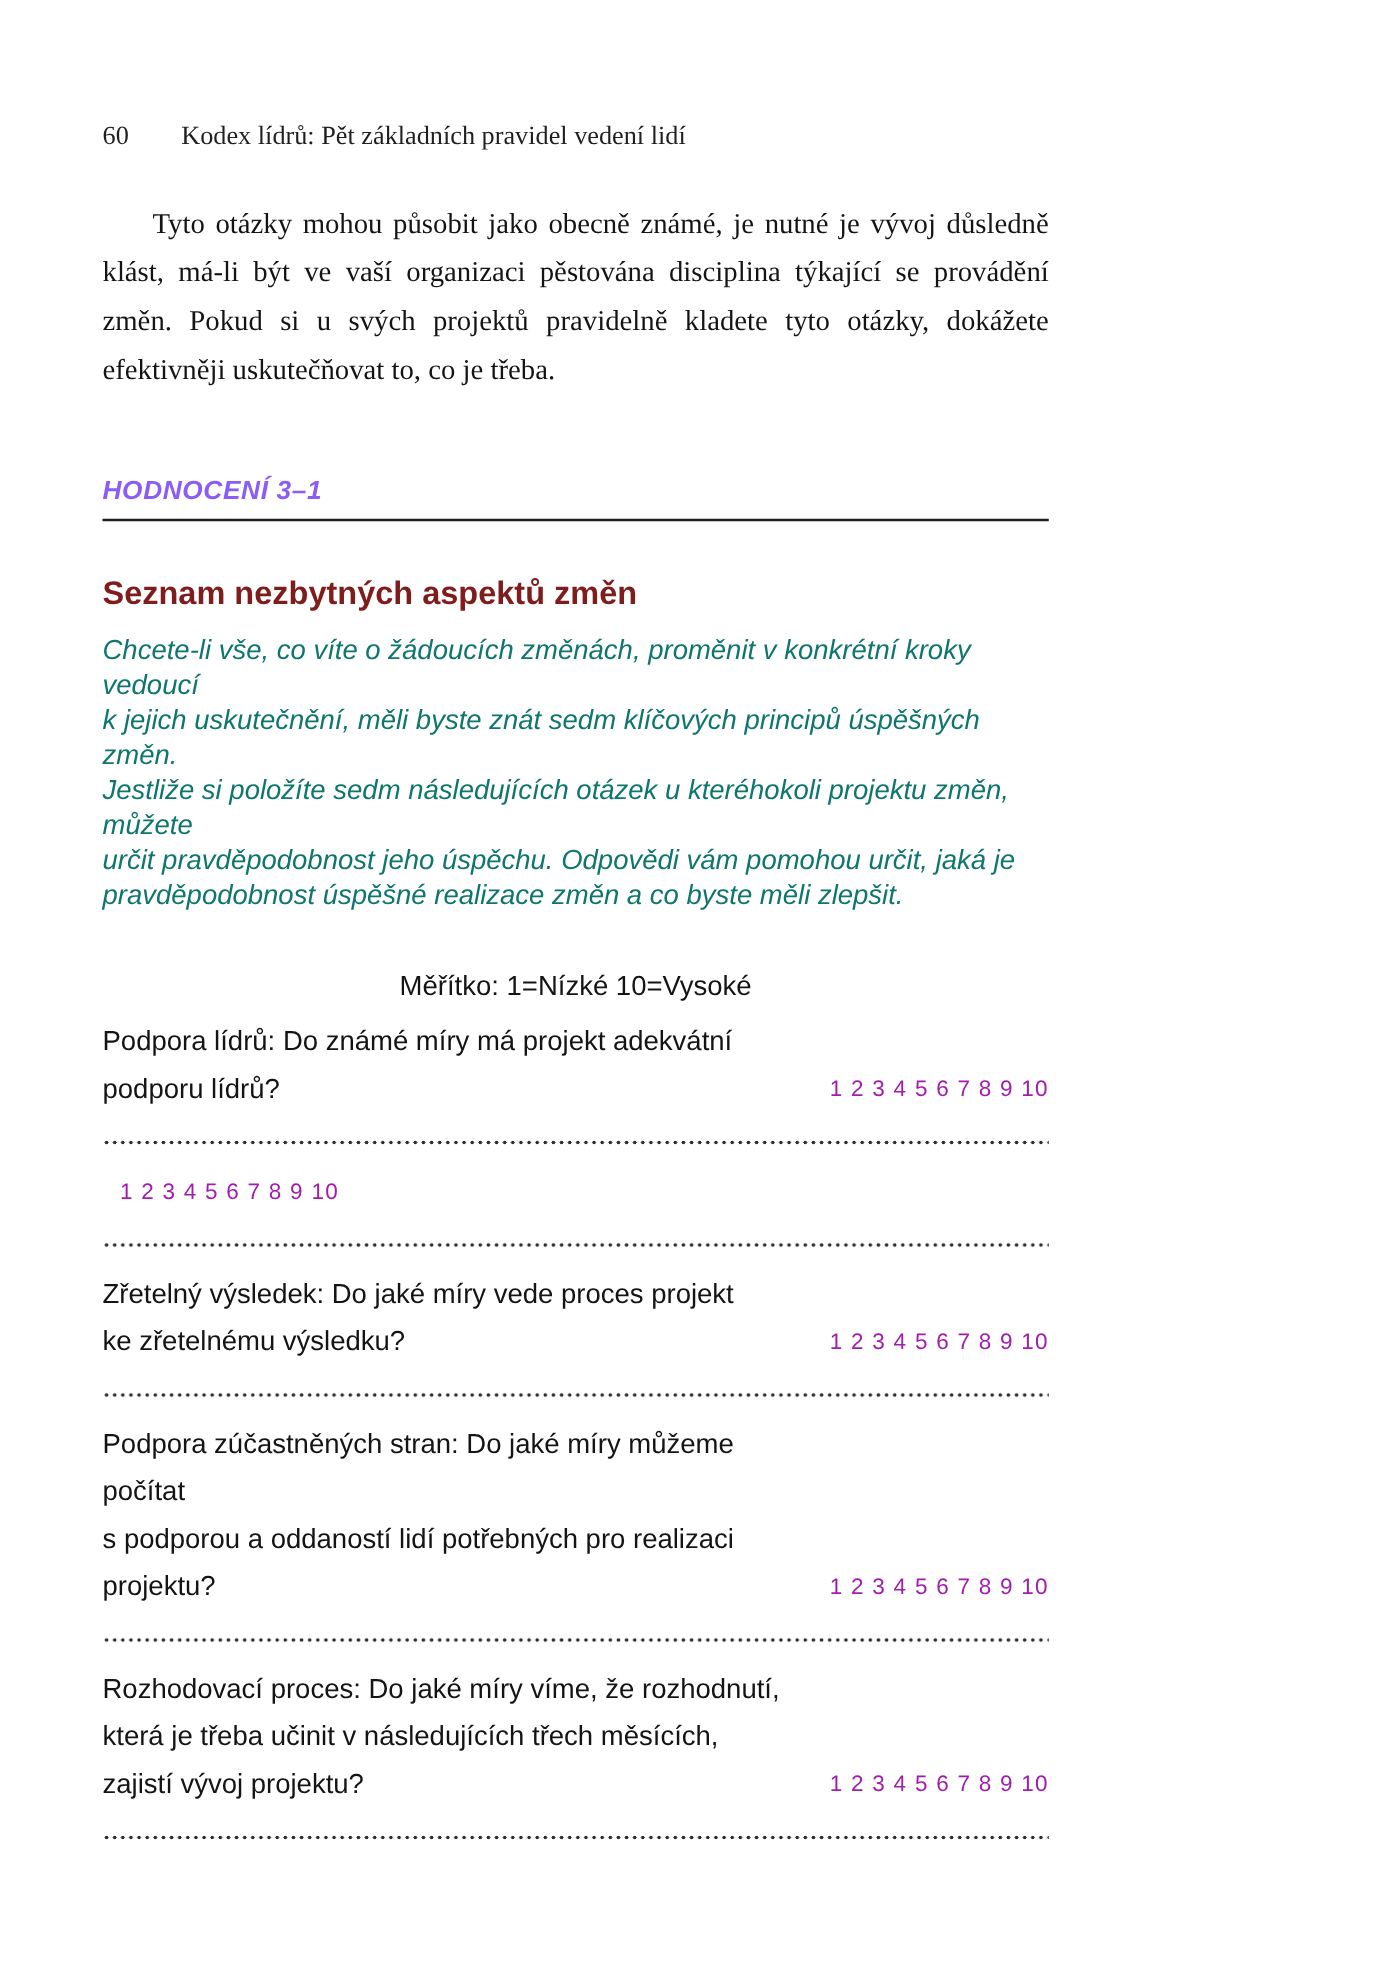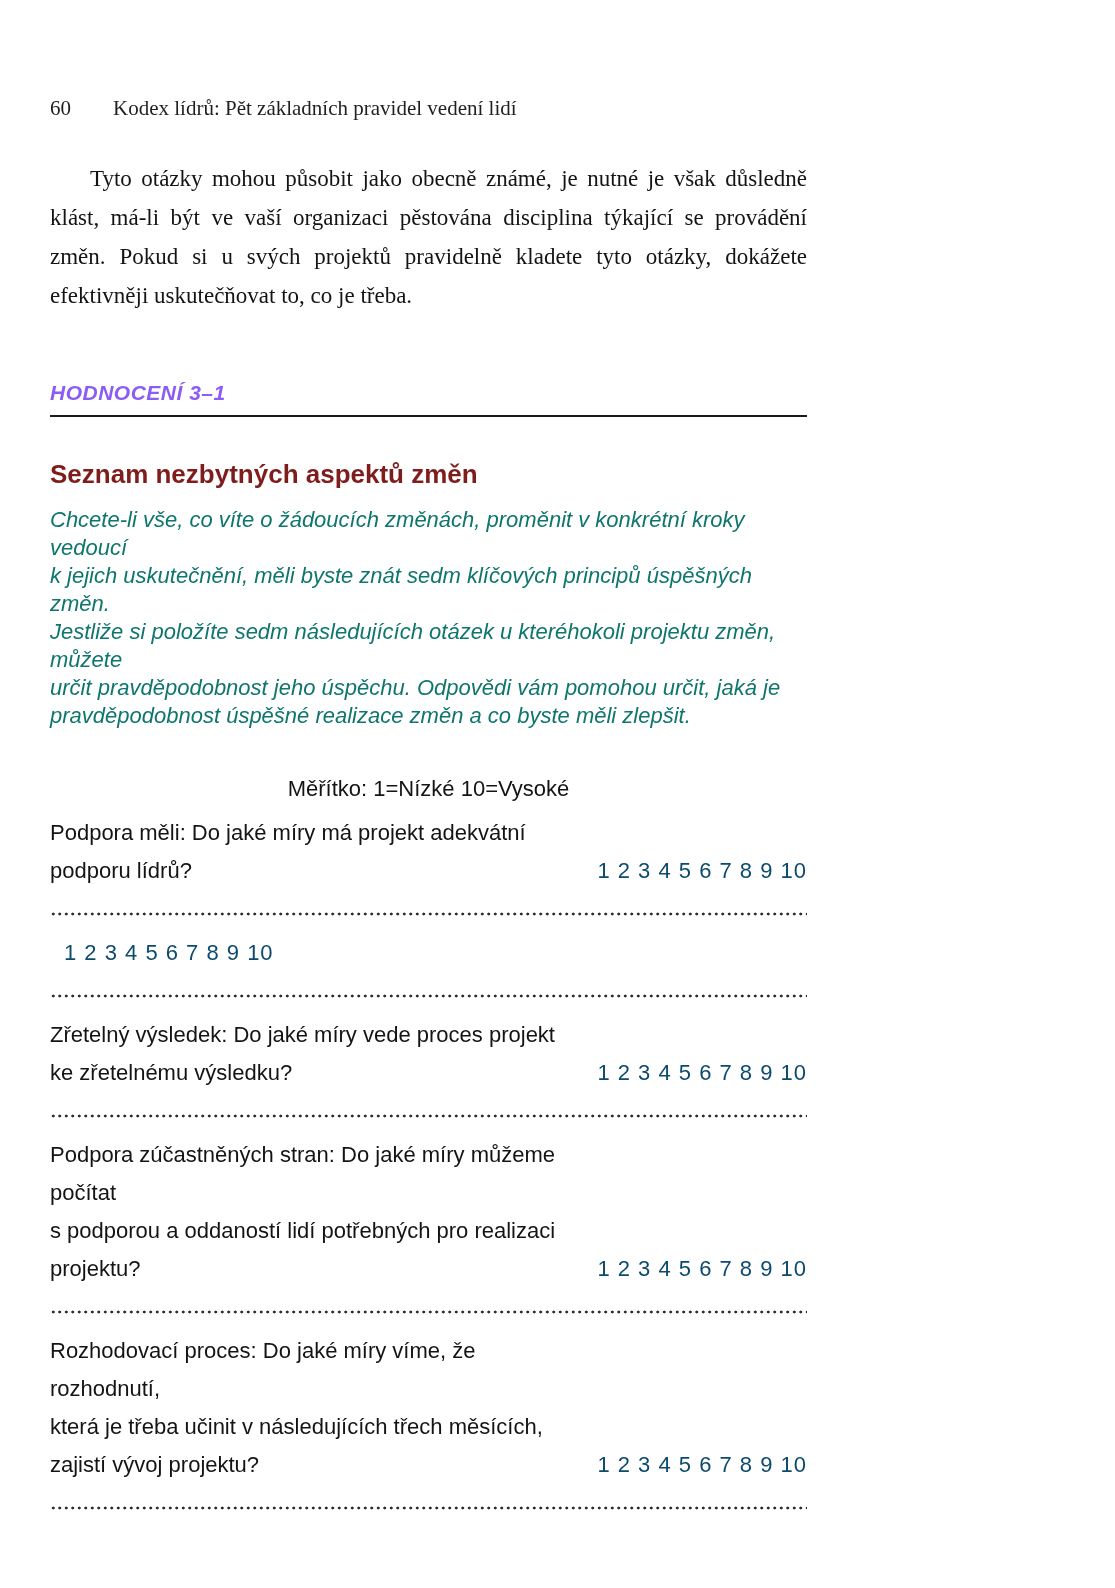--- a/index.html
+++ b/index.html
@@ -10,20 +10,21 @@
   }
 
   .page {
     width: 947px;
     min-height: 1588px;
     background: #ffffff;
     color: #1a1a1a;
     padding: 96px 140px 60px 50px;
     font-family: "Liberation Sans", sans-serif;
     position: relative;
+    margin-left: 32px;
   }
 
   
   .running-head {
     font-family: "Liberation Serif", serif;
     font-size: 21px;
     color: #1f1f1f;
     display: flex;
     align-items: baseline;
   }
@@ -87,26 +88,26 @@
     align-items: flex-end;
     justify-content: space-between;
   }
   .question {
     font-size: 22px;
     line-height: 38px;
     white-space: pre-line;
     color: #141414;
   }
   .scale {
-    font-size: 22px;
+    font-size: 18px;
     line-height: 38px;
     white-space: nowrap;
     letter-spacing: 1px;
     padding-left: 14px;
-    color: #0c4a6e;
+    color: #a21caf;
   }
 
   .dotted {
     margin-top: 22px;
     margin-bottom: 18px;
     height: 4px;
     background-image: radial-gradient(circle, #2e2e2e 1.35px, transparent 1.65px);
     background-size: 6.5px 4px;
     background-position: left center;
     background-repeat: repeat-x;
@@ -115,39 +116,39 @@
 </head>
 <body>
 
 <div class="page">
 
   <header class="running-head">
     <span class="page-number">60</span>
     <span class="running-title">Kodex lídrů: Pět základních pravidel vedení lidí</span>
   </header>
 
-  <p class="body-paragraph">Tyto otázky mohou působit jako obecně známé, je nutné je však důsledně klást, má-li být ve vaší organizaci pěstována disciplina týkající se provádění změn. Pokud si u svých projektů pravidelně kladete tyto otázky, dokážete efektivněji uskutečňovat to, co je třeba.</p>
+  <p class="body-paragraph">Tyto otázky mohou působit jako obecně známé, je nutné je vývoj důsledně klást, má-li být ve vaší organizaci pěstována disciplina týkající se provádění změn. Pokud si u svých projektů pravidelně kladete tyto otázky, dokážete efektivněji uskutečňovat to, co je třeba.</p>
 
   <section>
 
     <h2 class="assessment-label">HODNOCENÍ 3–1</h2>
     <hr class="assessment-rule">
 
     <h3 class="assessment-title">Seznam nezbytných aspektů změn</h3>
 
     <p class="assessment-desc">Chcete-li vše, co víte o žádoucích změnách, proměnit v konkrétní kroky vedoucí
 k jejich uskutečnění, měli byste znát sedm klíčových principů úspěšných změn.
 Jestliže si položíte sedm následujících otázek u kteréhokoli projektu změn, můžete
 určit pravděpodobnost jeho úspěchu. Odpovědi vám pomohou určit, jaká je
 pravděpodobnost úspěšné realizace změn a co byste měli zlepšit.</p>
 
     <div class="scale-label">Měřítko: 1=Nízké 10=Vysoké</div>
 
     <div class="item">
-      <div class="question">Podpora měli: Do jaké míry má projekt adekvátní
+      <div class="question">Podpora lídrů: Do známé míry má projekt adekvátní
 podporu lídrů?</div>
       <div class="scale">1 2 3 4 5 6 7 8 9 10</div>
     </div>
     <div class="dotted"></div>
 
     <div class="item">
       <div class="scale">1 2 3 4 5 6 7 8 9 10</div>
     </div>
     <div class="dotted"></div>
 

